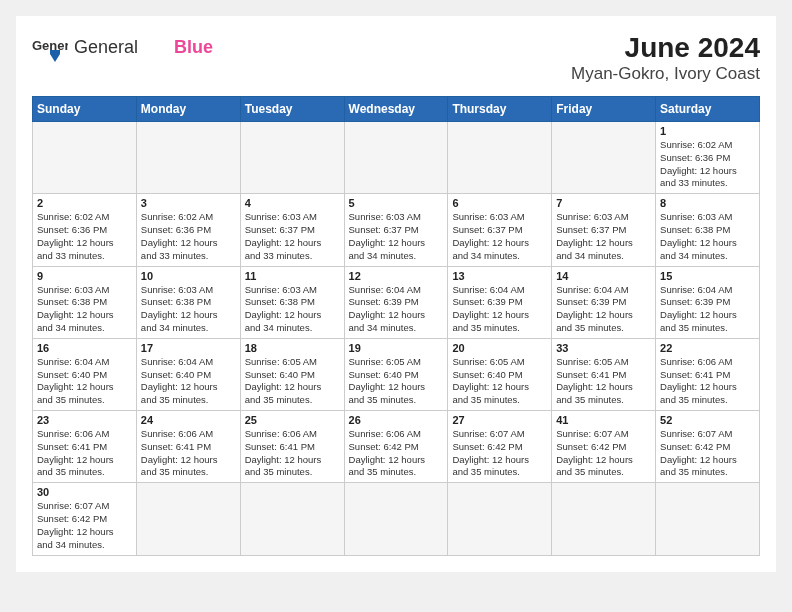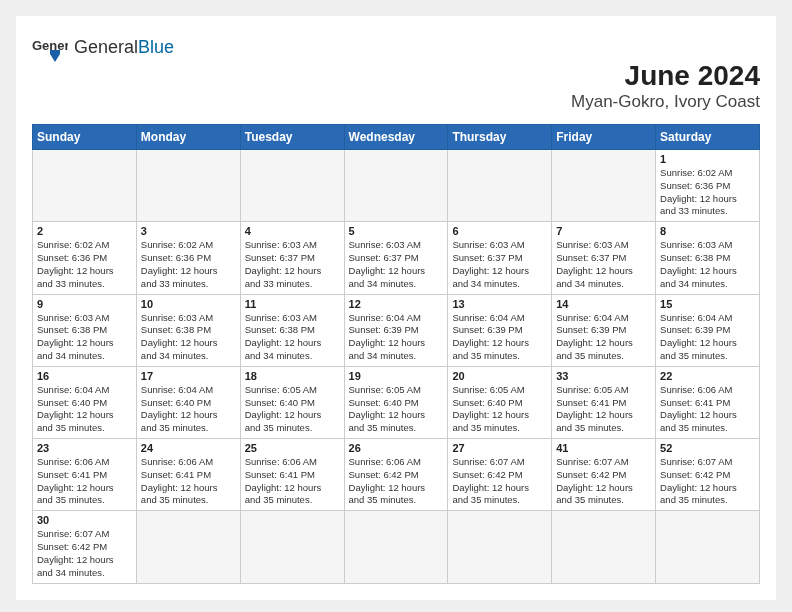--- a/index.html
+++ b/index.html
@@ -31,21 +31,20 @@
       width: 36px;
       height: 30px;
     }
     .title-block {
       text-align: right;
     }
     .title-block h1 {
       font-size: 28px;
       font-weight: bold;
       color: #222;
-      margin-top: 28px;
     }
     .title-block h2 {
       font-size: 17px;
       font-weight: normal;
       color: #444;
     }
     .calendar {
       width: 100%;
       border-collapse: collapse;
       font-size: 10px;
@@ -92,21 +91,21 @@
 <div class="page">
   <div class="header">
     <div class="logo">
       <svg class="logo-icon" viewBox="0 0 36 30" xmlns="http://www.w3.org/2000/svg">
         <text x="0" y="18" font-size="13" font-family="Arial" font-weight="bold" fill="#333">General</text>
         <polygon points="18,22 28,22 23,30" fill="#1a5fa8"></polygon>
         <rect x="18" y="18" width="10" height="4" fill="#1a5fa8"></rect>
       </svg>
       <div>
         <div style="font-size:18px; color:#333; font-family:Arial;">
-          <span style="font-weight:normal;">General</span><span style="color:#0369a1; font-weight:normal;">Blue</span>
+          <span style="font-weight:normal;">General</span><span style="color:#ec4899; font-weight:bold;margin-left:36px;">Blue</span>
         </div>
       </div>
     </div>
     <div class="title-block">
       <h1>June 2024</h1>
       <h2>Myan-Gokro, Ivory Coast</h2>
     </div>
   </div>
 
   <table class="calendar">

